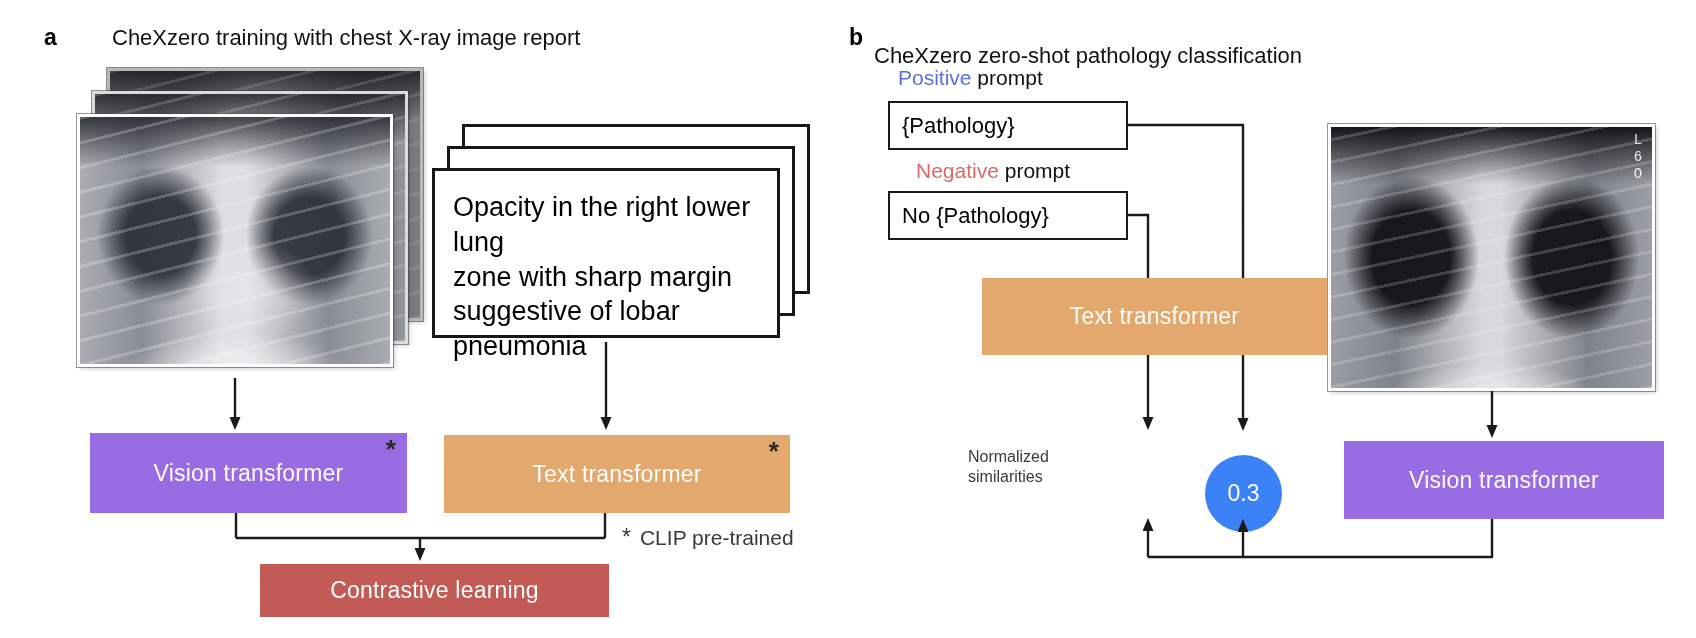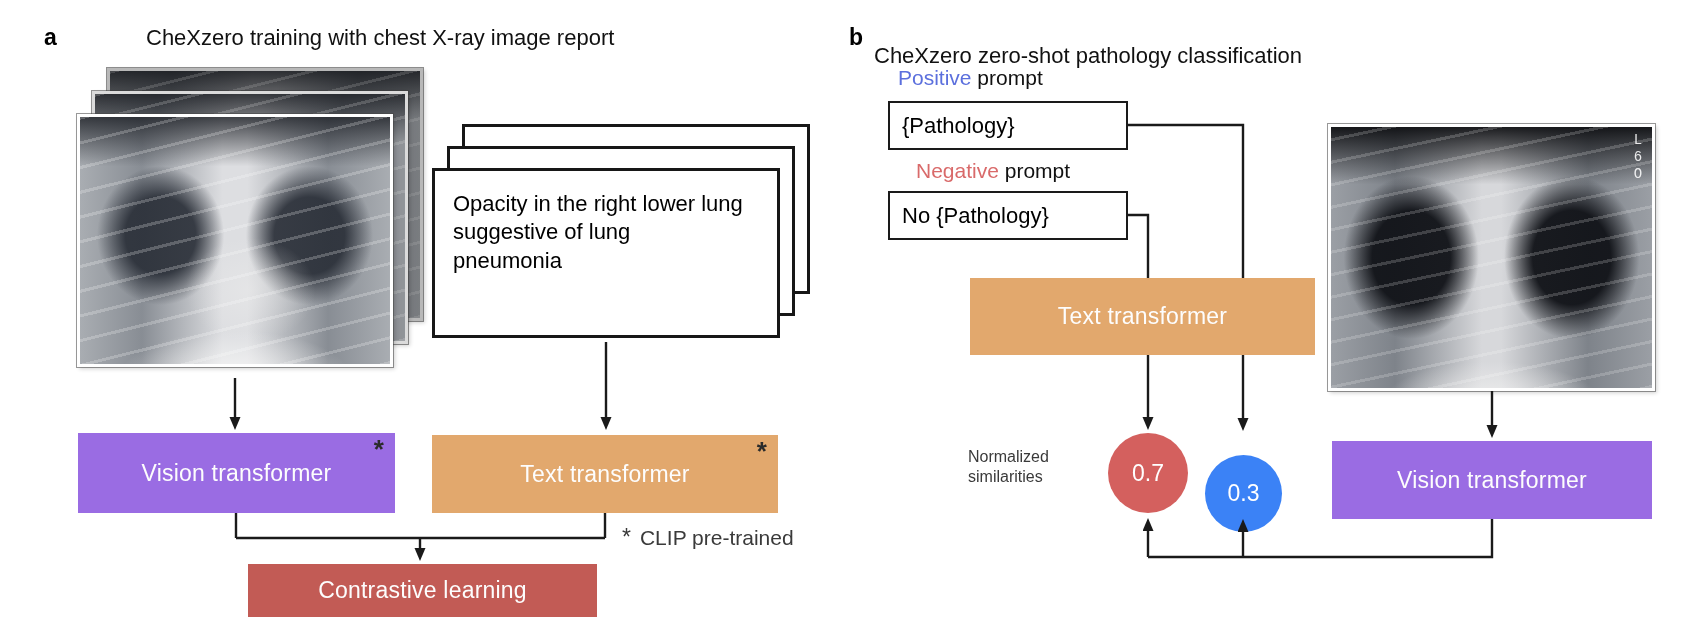--- a/index.html
+++ b/index.html
@@ -6,21 +6,21 @@
   .figure{
     position:relative;width:1696px;height:638px;background:#fff;overflow:hidden;
     font-family:"Liberation Sans", sans-serif;color:#111;
   }
   .abs{position:absolute;}
   .panel-label{font-size:23px;font-weight:bold;color:#000;}
   .panel-title{font-size:22px;color:#111;}
   
   .box{
     position:absolute;display:flex;align-items:center;justify-content:center;
-    color:#fdfdfd;font-size:23px;letter-spacing:.2px;
+    color:#fdfdfd;font-size:23px;letter-spacing:.2px;margin-left:12px;
   }
   .asterisk{
     position:absolute;top:3px;right:11px;color:#2b2b2b;
     font-size:26px;font-weight:bold;line-height:1;
   }
   .prompt-box{
     position:absolute;background:#fff;border:2.5px solid #1a1a1a;
     display:flex;align-items:center;padding-left:12px;
     font-size:22px;color:#000;box-sizing:border-box;
   }
@@ -30,21 +30,21 @@
   .circle{
     position:absolute;border-radius:50%;display:flex;align-items:center;justify-content:center;
     color:#fff;font-size:23px;
   }
   .normalized{position:absolute;font-size:16px;line-height:1.25;color:#3a3a3a;}
   
   .card{
     position:absolute;background:#fff;border:3px solid #171717;box-sizing:border-box;
   }
   .card-text{
-    padding:19px 14px 0 18px;font-size:22px;line-height:1.29;color:#000;
+    padding:19px 14px 0 18px;font-size:27px;line-height:1.29;color:#000;
   }
   
   .xray{
     position:absolute;border:3px solid #fff;box-sizing:border-box;
     box-shadow:0 0 0 1px rgba(70,70,70,.55), 2px 2px 4px rgba(0,0,0,.18);
     background-color:#8e9298;
   }
   .xray-a{
     background:
       repeating-linear-gradient(-14deg, rgba(255,255,255,.22) 0 3px, rgba(255,255,255,0) 3px 24px),
@@ -72,32 +72,33 @@
     letter-spacing:1px;font-family:"Liberation Mono", monospace;
   }
   svg.overlay{position:absolute;left:0;top:0;pointer-events:none;}
 </style>
 </head>
 <body>
 
 <div class="figure">
 
   <div class="abs panel-label" style="left:44px;top:24px;">a</div>
-  <div class="abs panel-title" style="left:112px;top:25px;margin-left:34px;">CheXzero training with chest X-ray image report</div>
+  <div class="abs panel-title" style="left:112px;top:25px;">CheXzero training with chest X-ray image report</div>
 
   <div class="xray xray-a dim2" style="left:107px;top:68px;width:316px;height:253px;"></div>
   <div class="xray xray-a dim1" style="left:92px;top:91px;width:316px;height:253px;"></div>
   <div class="xray xray-a" style="left:77px;top:114px;width:316px;height:253px;"></div>
 
   <div class="card" style="left:462px;top:124px;width:348px;height:170px;"></div>
   <div class="card" style="left:447px;top:146px;width:348px;height:170px;"></div>
   <div class="card" style="left:432px;top:168px;width:348px;height:170px;">
     <div class="card-text">
       <div>Opacity in the right lower lung</div>
-      <div>suggestive of lung</div>
+      <div>zone with sharp margin</div>
+      <div>suggestive of lobar</div>
       <div>pneumonia</div>
     </div>
   </div>
 
   <div class="box" style="left: 78px; top: 433px; width: 317px; height: 80px; background: rgb(154, 108, 227);">
     <span>Vision transformer</span>
     <span class="asterisk">*</span>
   </div>
 
   <div class="box" style="left: 432px; top: 435px; width: 346px; height: 78px; background: rgb(226, 168, 109);">
@@ -133,23 +134,20 @@
 
   <div class="box" style="left: 970px; top: 278px; width: 345px; height: 77px; background: rgb(226, 168, 109);">
     <span>Text transformer</span>
   </div>
 
   <div class="normalized" style="left:968px;top:447px;">
     <div>Normalized</div>
     <div>similarities</div>
   </div>
 
-  <div class="circle" style="left: 1108px; top: 433px; width: 80px; height: 80px; background: rgb(212, 96, 94);">
-    <span>0.7</span>
-  </div>
   <div class="circle" style="left: 1205px; top: 455px; width: 77px; height: 77px; background: #3b82f6;">
     <span>0.3</span>
   </div>
 
   <div class="xray xray-b" style="left:1328px;top:124px;width:327px;height:267px;">
     <span class="xray-marker">L6O</span>
   </div>
 
   <div class="box" style="left: 1332px; top: 441px; width: 320px; height: 78px; background: rgb(154, 108, 227);">
     <span>Vision transformer</span>

